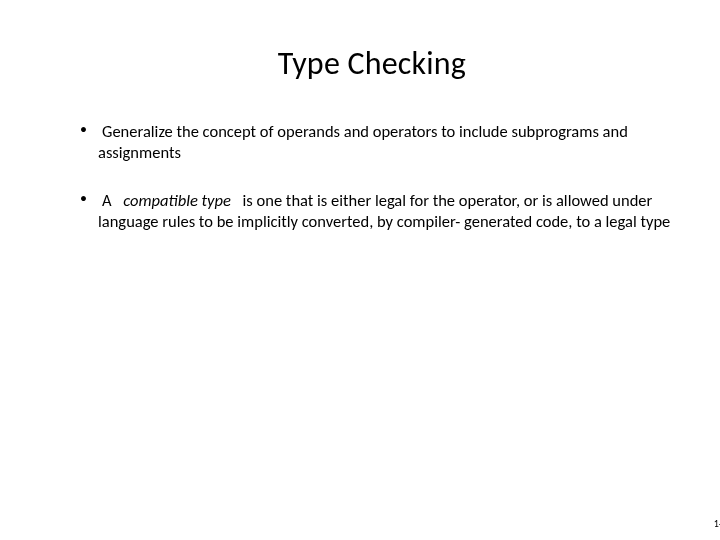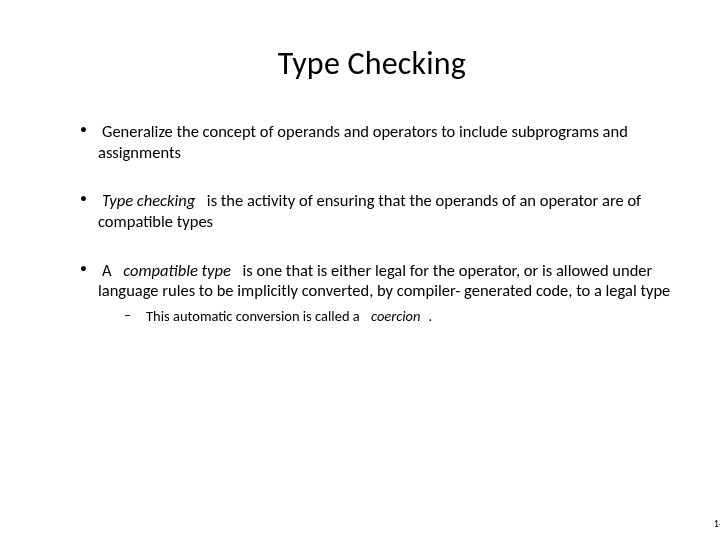--- a/index.html
+++ b/index.html
@@ -78,30 +78,22 @@
 
 <div class="slide">
   <h1 class="title">Type Checking</h1>
 
   <ul class="main">
 
     <li>
       <span>Generalize the concept of operands and operators to include subprograms and assignments</span>
     </li>
 
-    <li>
-      <span class="italic">Type checking</span><span> is the activity of ensuring that the operands of an operator are of compatible types</span>
-    </li>
 
     <li>
       <span>A </span><span class="italic">compatible type</span><span> is one that is either legal for the operator, or is allowed under language rules to be implicitly converted, by compiler- generated code, to a legal type</span>
-      <ul class="sub">
-        <li>
-          <span>This automatic conversion is called a </span><span class="italic">coercion</span><span>.</span>
-        </li>
-      </ul>
     </li>
 
 
   </ul>
 </div>
 
 <div class="footer">1-83</div>
 
 </body></html>

